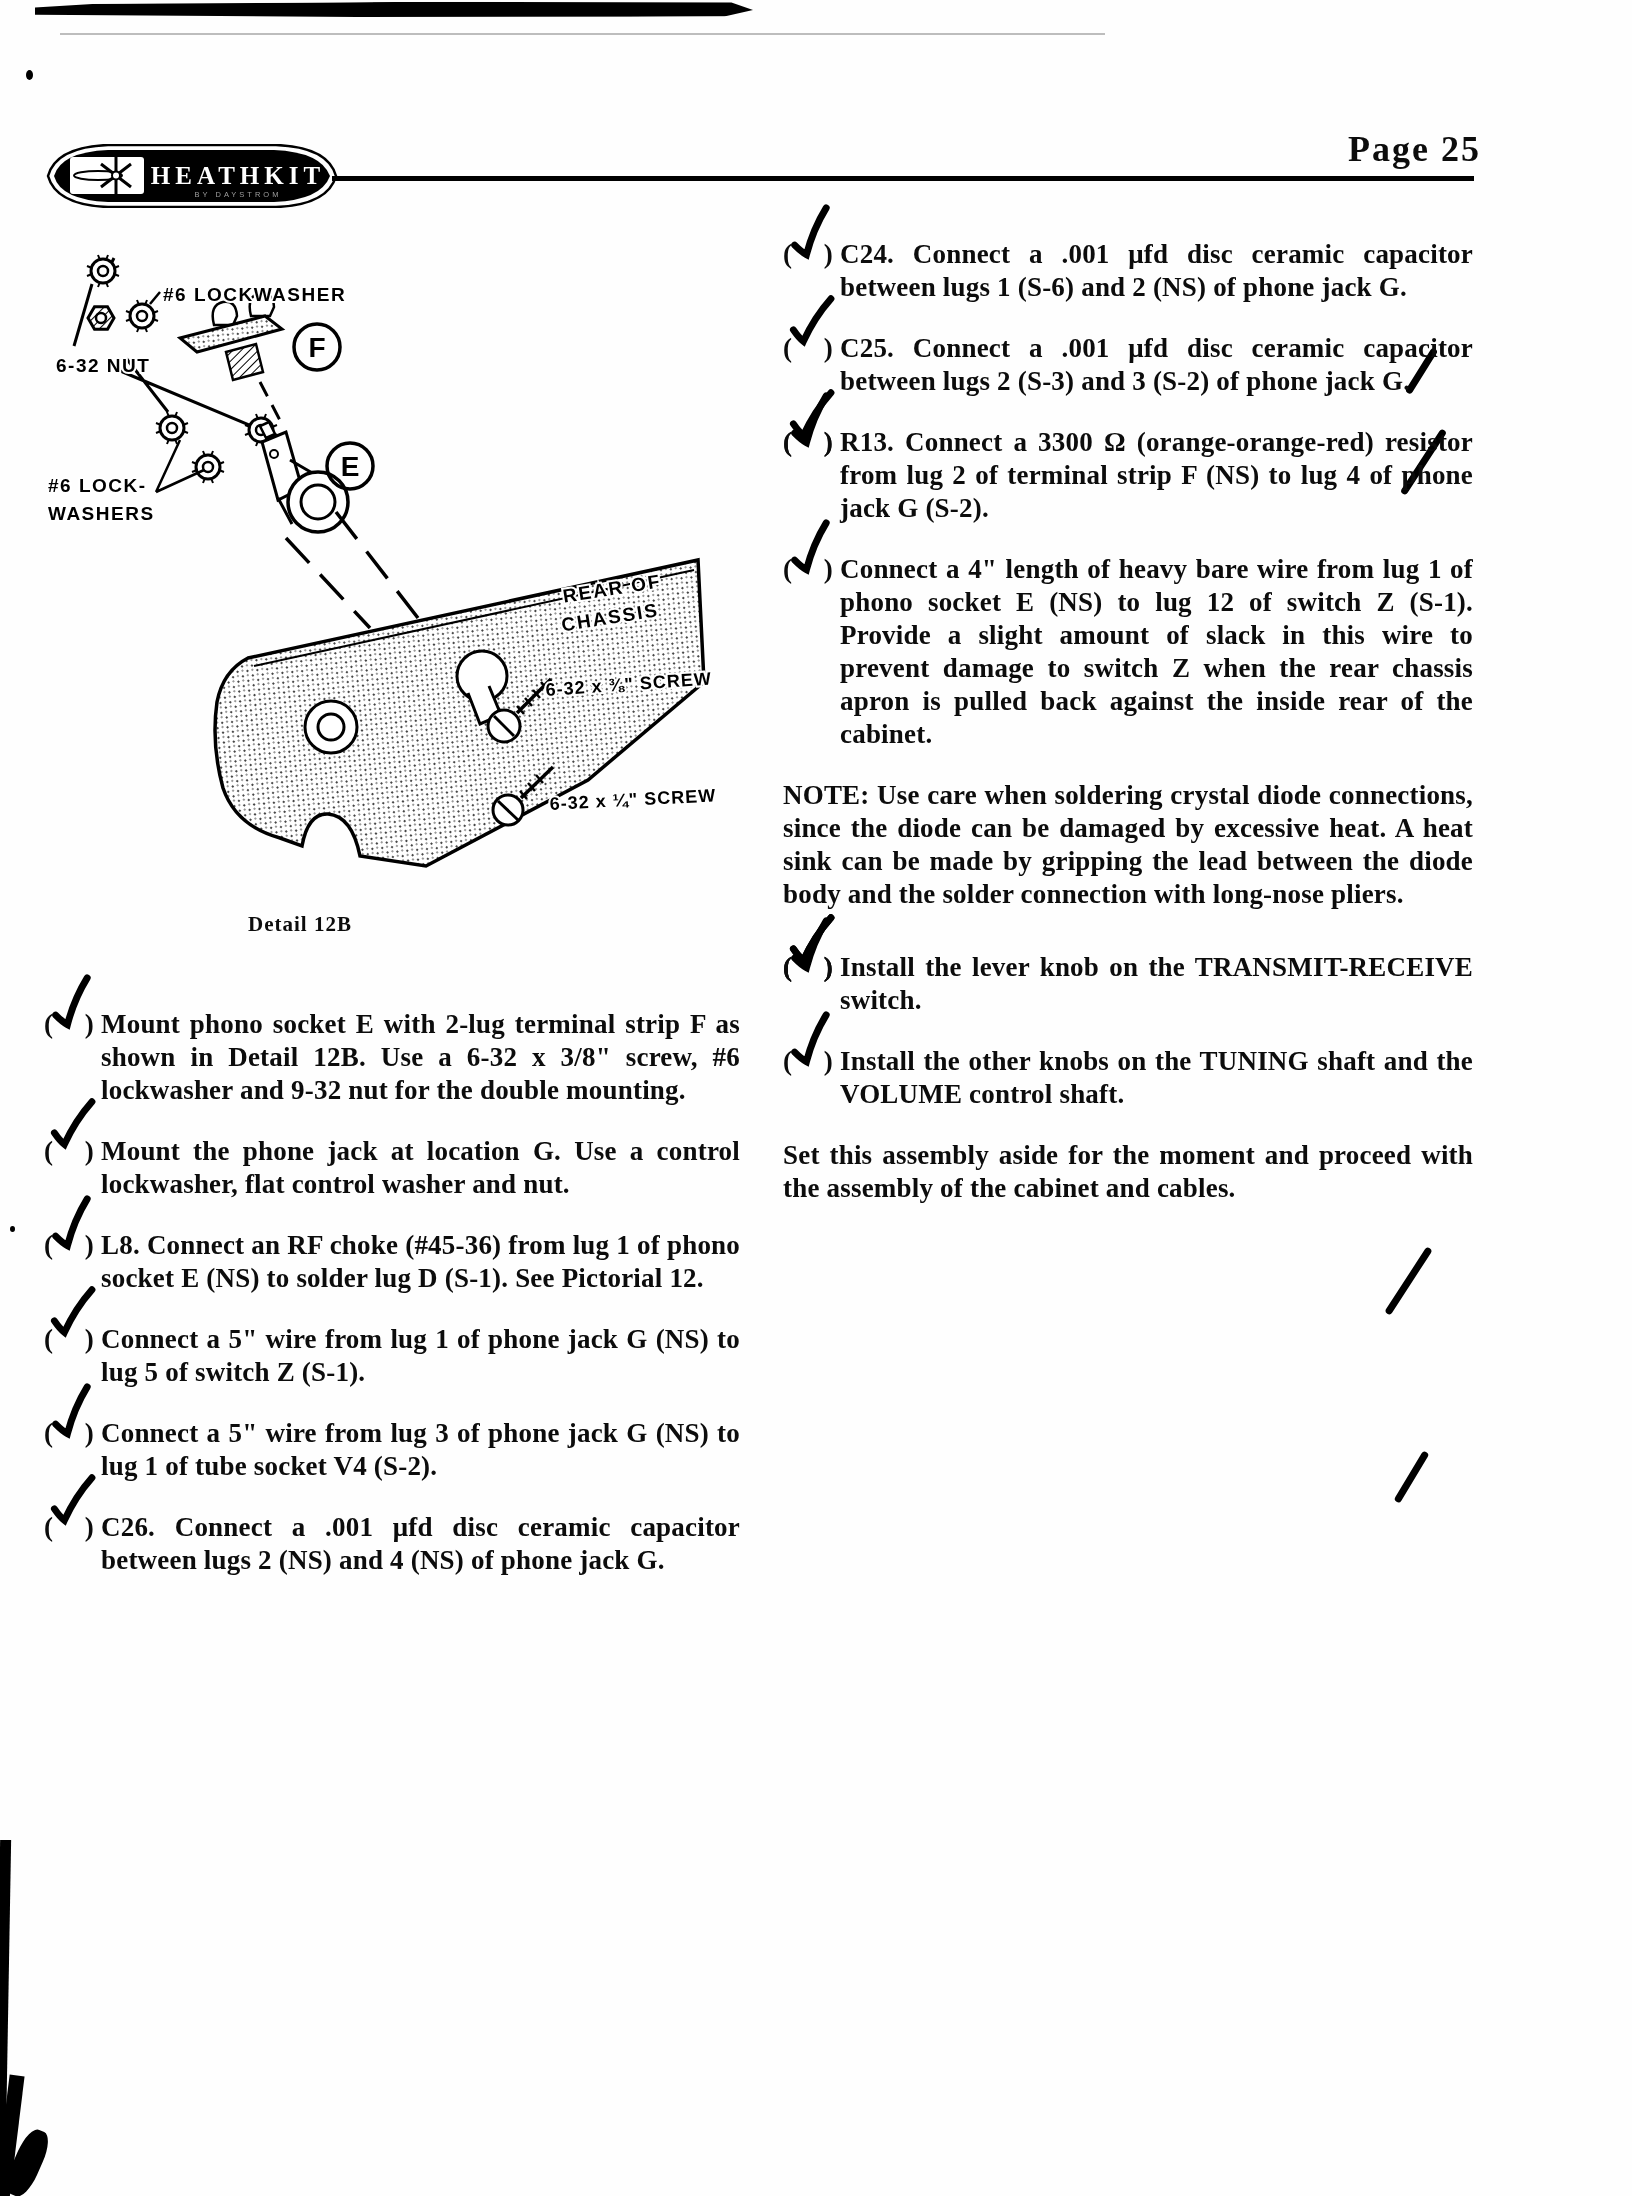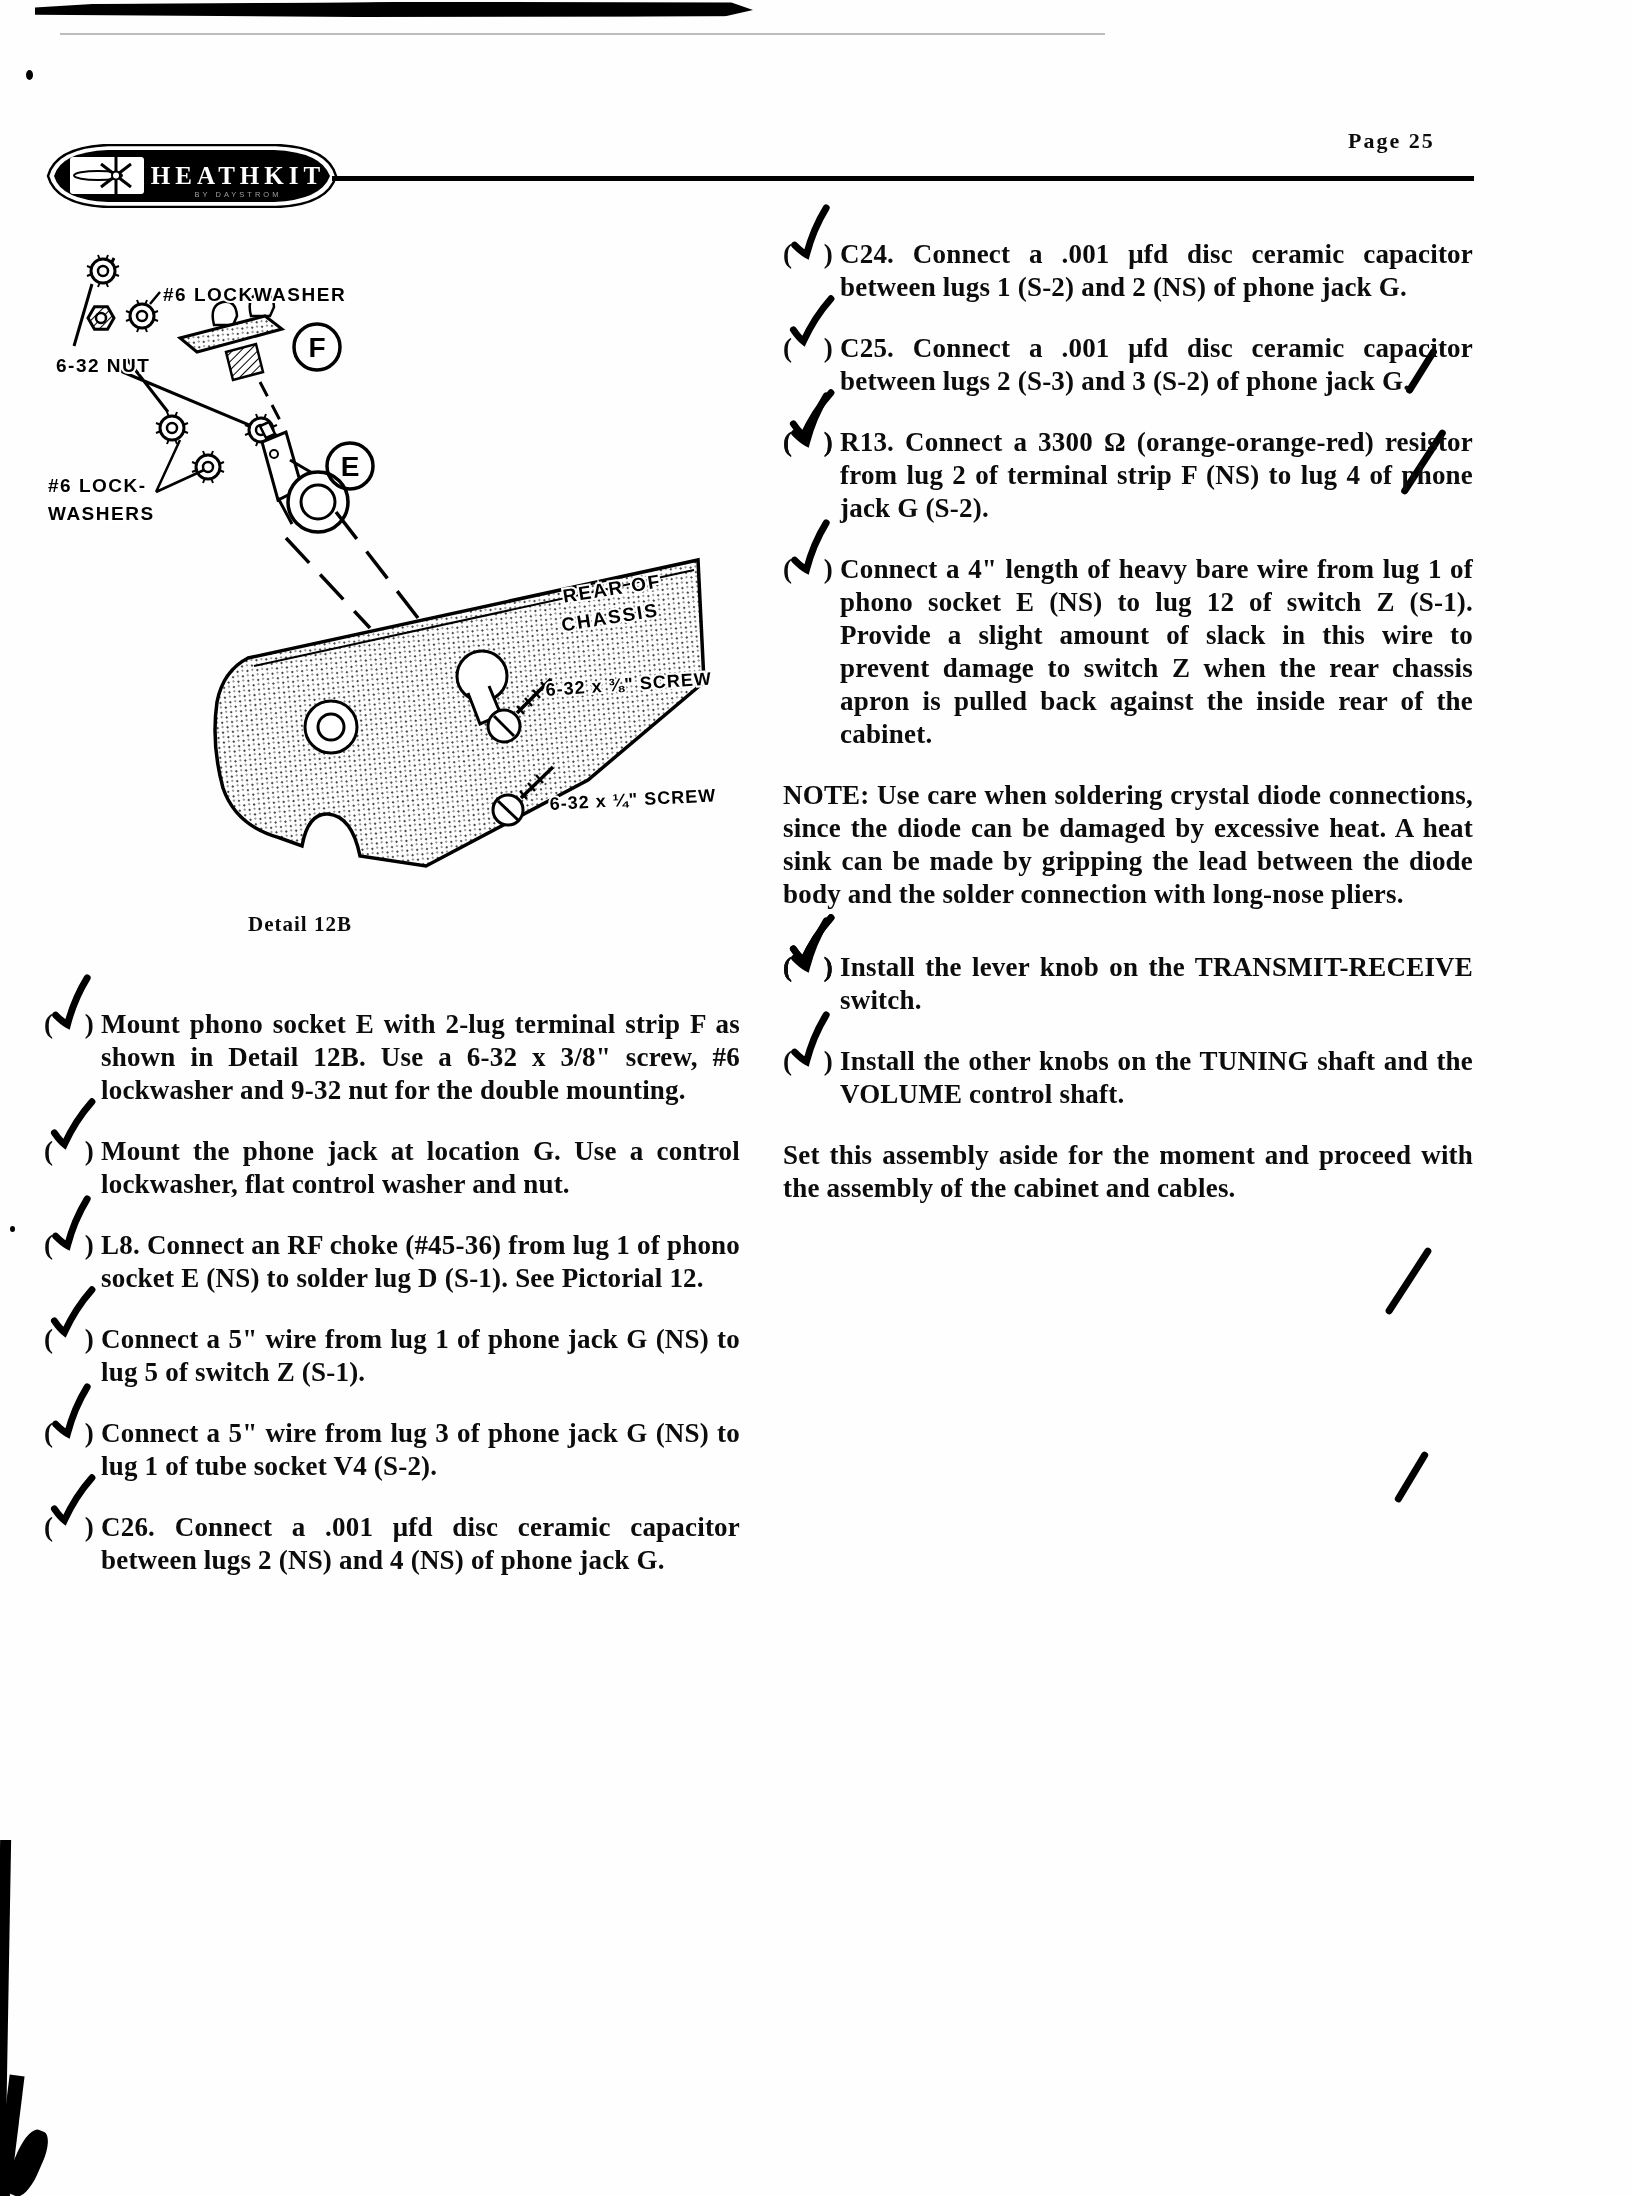--- a/index.html
+++ b/index.html
@@ -17,21 +17,21 @@
   .edge3{left:14px;top:2128px;width:27px;height:70px;transform:rotate(24deg);border-radius:40%;}
   .speck1{left:26px;top:70px;width:7px;height:10px;border-radius:50%;}
   .speck2{left:10px;top:1226px;width:5px;height:6px;border-radius:50%;}
   
   .pen{position:absolute;width:7px;background:#000;border-radius:4px;}
   .pen1{left:1418px;top:345px;height:52px;transform:rotate(32deg);}
   .pen2{left:1420px;top:424px;height:76px;transform:rotate(33deg);}
   .pen3{left:1405px;top:1242px;height:78px;transform:rotate(33deg);}
   .pen4{left:1408px;top:1448px;height:58px;transform:rotate(31deg);}
   
-  .page-num{position:absolute;left:1348px;top:128px;font-size:22px;font-weight:bold;letter-spacing:2px;}
+  .page-num{position:absolute;left:1348px;top:128px;font-size:36px;font-weight:bold;letter-spacing:2px;}
   .rule{position:absolute;left:332px;top:176px;width:1142px;height:5px;background:#000;}
   .logo{position:absolute;left:46px;top:144px;width:292px;height:64px;}
   
   .col{position:absolute;font-size:27px;line-height:33px;font-weight:bold;
     text-align:justify;letter-spacing:.2px;}
   .leftcol{left:44px;top:1008px;width:696px;}
   .rightcol{left:783px;top:238px;width:690px;}
   .item{position:relative;padding-left:57px;margin-bottom:28px;}
   .para{margin-bottom:44px;}
   .cb{position:absolute;left:0;top:0;width:50px;display:flex;justify-content:space-between;}
@@ -244,21 +244,21 @@
 
 <div class="col rightcol">
   <div class="item">
     <span class="cb">
         <span>(</span>
         <svg class="check ck-a" viewBox="0 0 60 80">
           <path d="M6,52 Q14,62 20,66 Q32,34 52,8"></path>
         </svg>
         <span>)</span>
       </span>
-    <span class="t">C24. Connect a .001 μfd disc ceramic capacitor between lugs 1 (S-2) and 2 (NS) of phone jack G.</span>
+    <span class="t">C24. Connect a .001 μfd disc ceramic capacitor between lugs 1 (S-6) and 2 (NS) of phone jack G.</span>
   </div>
   <div class="item">
     <span class="cb">
         <span>(</span>
         <svg class="check ck-b" viewBox="0 0 60 80">
           <path d="M6,52 Q14,62 20,66 Q32,34 52,8"></path>
         </svg>
         <span>)</span>
       </span>
     <span class="t">C25. Connect a .001 μfd disc ceramic capacitor between lugs 2 (S-3) and 3 (S-2) of phone jack G.</span>

